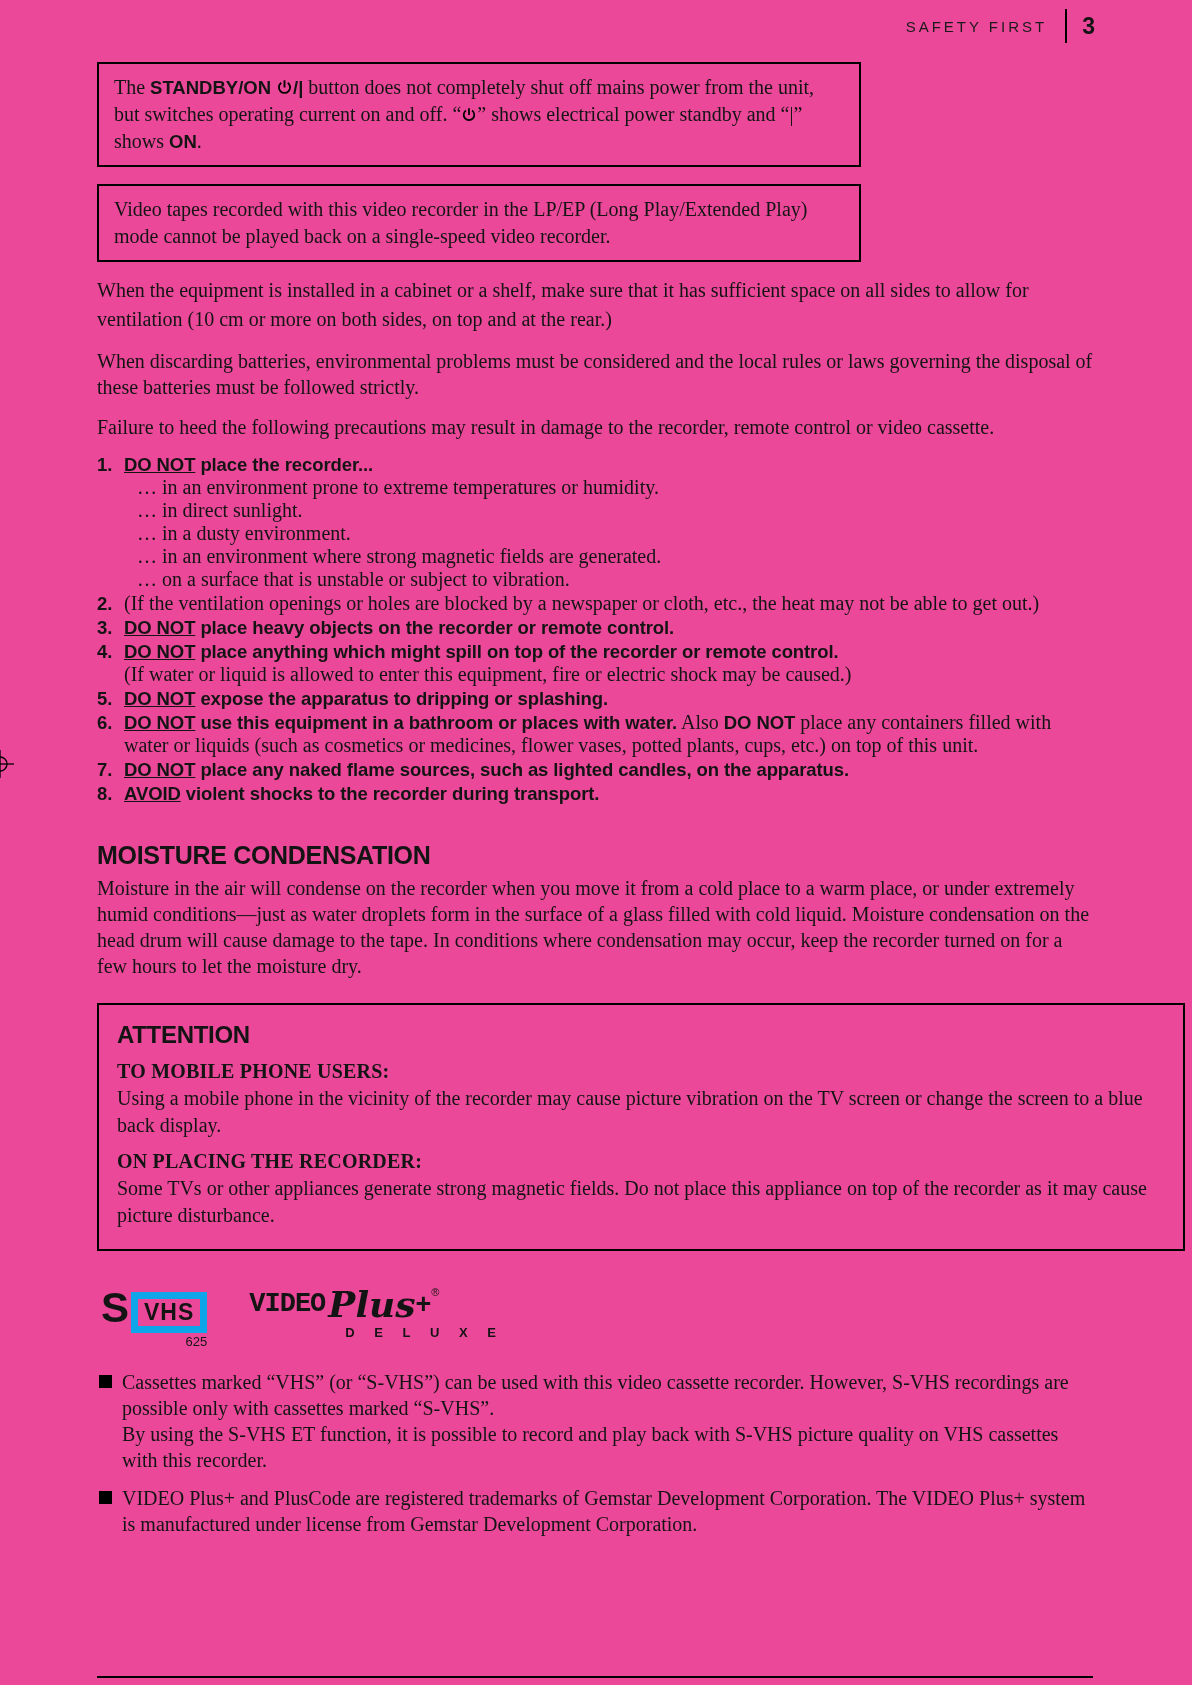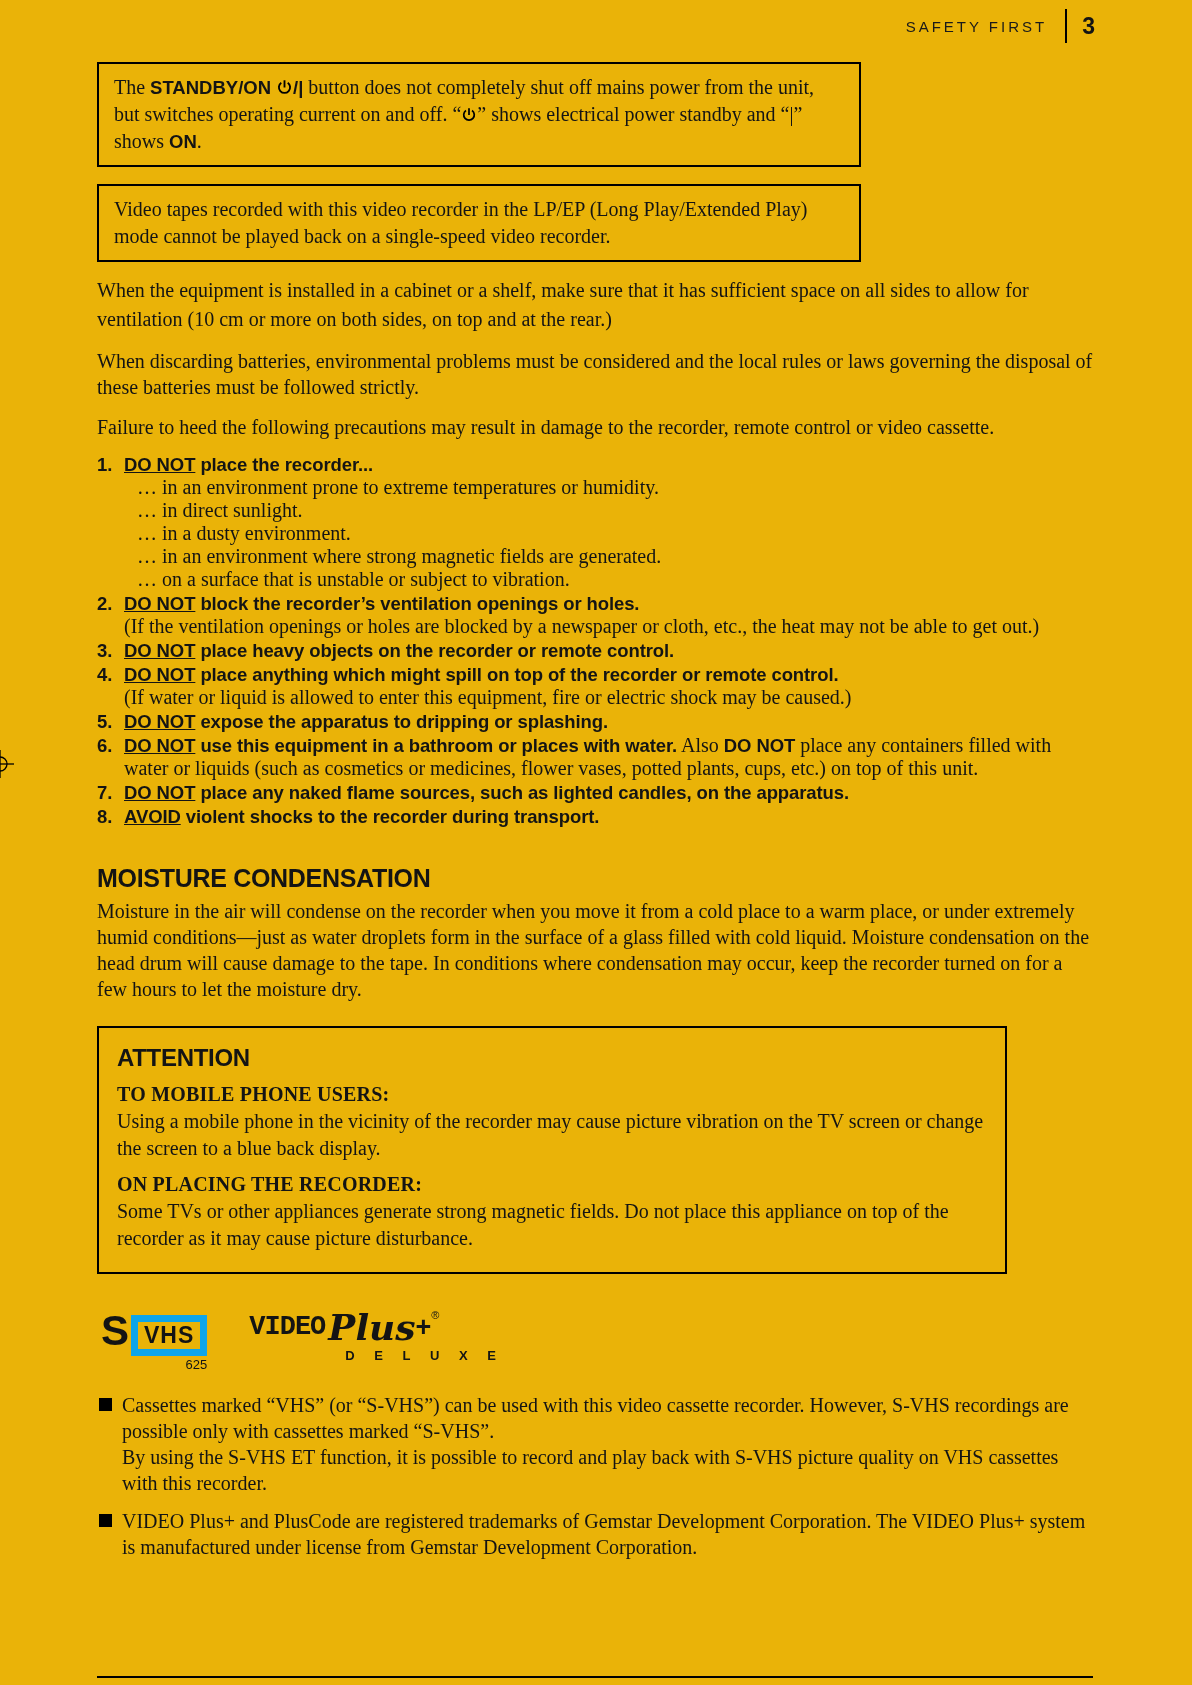--- a/index.html
+++ b/index.html
@@ -1,18 +1,18 @@
 <!DOCTYPE html>
 <html><head>
 <meta charset="utf-8">
 <style>
   * { margin:0; padding:0; box-sizing:border-box; }
   html,body { background:#ffffff; }
   .page {
-    position:relative; width:1192px; height:1685px; background:#eab308;
+    position:relative; width:1192px; height:1685px; background:#ec4899;
     overflow:hidden; color:#141414; font-family:"Liberation Serif", serif;
   }
   .content { position:absolute; left:97px; top:0; width:998px; }
 
   
   .pg-header { display:flex; justify-content:flex-end; align-items:center; height:46px; padding-top:6px; }
   .section-label { font-family:"Liberation Sans", sans-serif; font-size:15px; letter-spacing:3px; color:#1a1a1a; }
   .hdr-divider { width:2px; height:34px; background:#000; margin:0 15px 0 18px; }
   .pg-num { font-family:"Liberation Sans", sans-serif; font-weight:700; font-size:23px; }
 
@@ -37,21 +37,21 @@
   .phead { font-family:"Liberation Sans", sans-serif; font-weight:700; font-size:18.5px; letter-spacing:-0.1px; }
   .u { text-decoration:underline; }
   .psub { padding-left:13px; font-size:20px; }
   .pnote { font-size:20px; }
 
   
   .sec-title { font-family:"Liberation Sans", sans-serif; font-weight:700; font-size:25px; letter-spacing:-0.3px; margin-top:36px; }
   .sec-body { font-size:20px; line-height:26px; margin-top:5px; }
 
   
-  .attention { border:2px solid #000; width:910px; margin-top:24px; padding:16px 18px 20px; }
+  .attention { border:2px solid #000; width:1088px; margin-top:24px; padding:16px 18px 20px; }
   .att-title { font-family:"Liberation Sans", sans-serif; font-weight:700; font-size:24px; letter-spacing:-0.3px; }
   .att-head { font-weight:700; font-size:20px; margin-top:11px; letter-spacing:0.2px; }
   .att-body { font-size:20px; line-height:27px; margin-top:2px; }
 
   
   .logo-row { display:flex; align-items:flex-start; gap:42px; margin-top:38px; margin-left:4px; }
   .svhs { display:flex; align-items:flex-start; font-family:"Liberation Sans", sans-serif; }
   .svhs-s { font-weight:700; font-size:42px; line-height:38px; }
   .svhs-col { display:flex; flex-direction:column; margin-left:2px; margin-top:3px; }
   .svhs-box { border:7px solid #0ea5e9; padding:0 6px; }
@@ -121,21 +121,20 @@
           <div class="psub">… in direct sunlight.</div>
           <div class="psub">… in a dusty environment.</div>
           <div class="psub">… in an environment where strong magnetic fields are generated.</div>
           <div class="psub">… on a surface that is unstable or subject to vibration.</div>
         </div>
       </div>
 
       <div class="pitem">
         <span class="pnum">2.</span>
         <div class="pbody">
-          <div class="phead"><span class="u">DO NOT</span><span> block the recorder’s ventilation openings or holes.</span></div>
           <div class="pnote">(If the ventilation openings or holes are blocked by a newspaper or cloth, etc., the heat may not be able to get out.)</div>
         </div>
       </div>
 
       <div class="pitem">
         <span class="pnum">3.</span>
         <div class="pbody">
           <div class="phead"><span class="u">DO NOT</span><span> place heavy objects on the recorder or remote control.</span></div>
         </div>
       </div>

